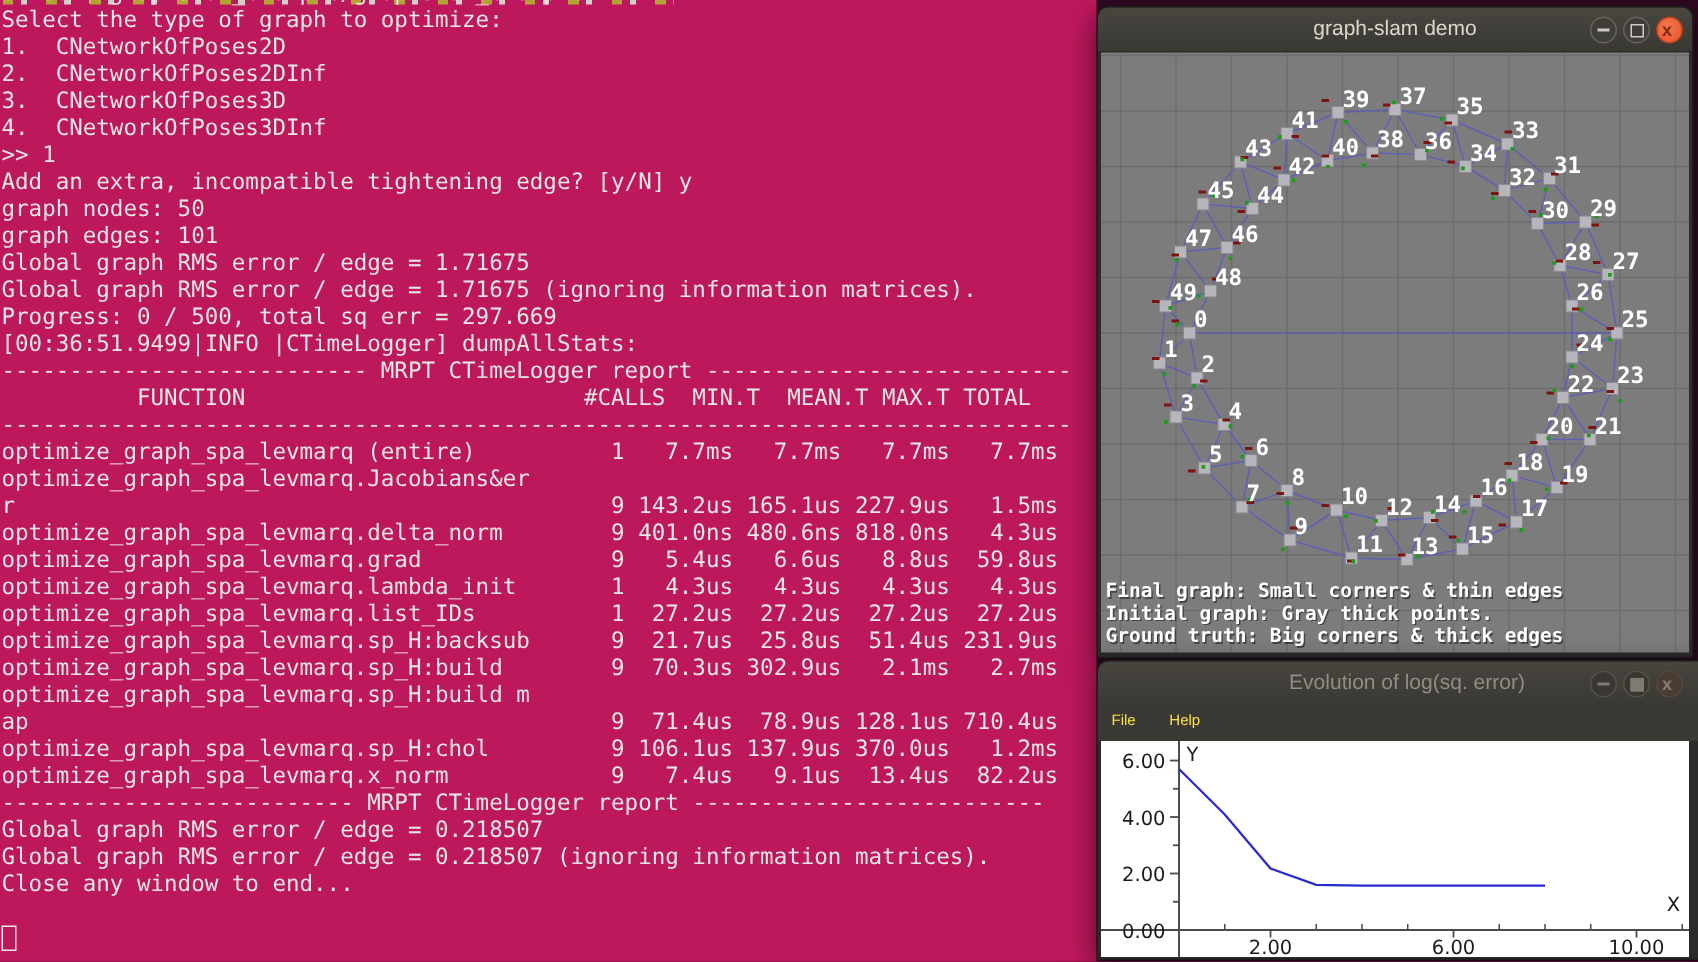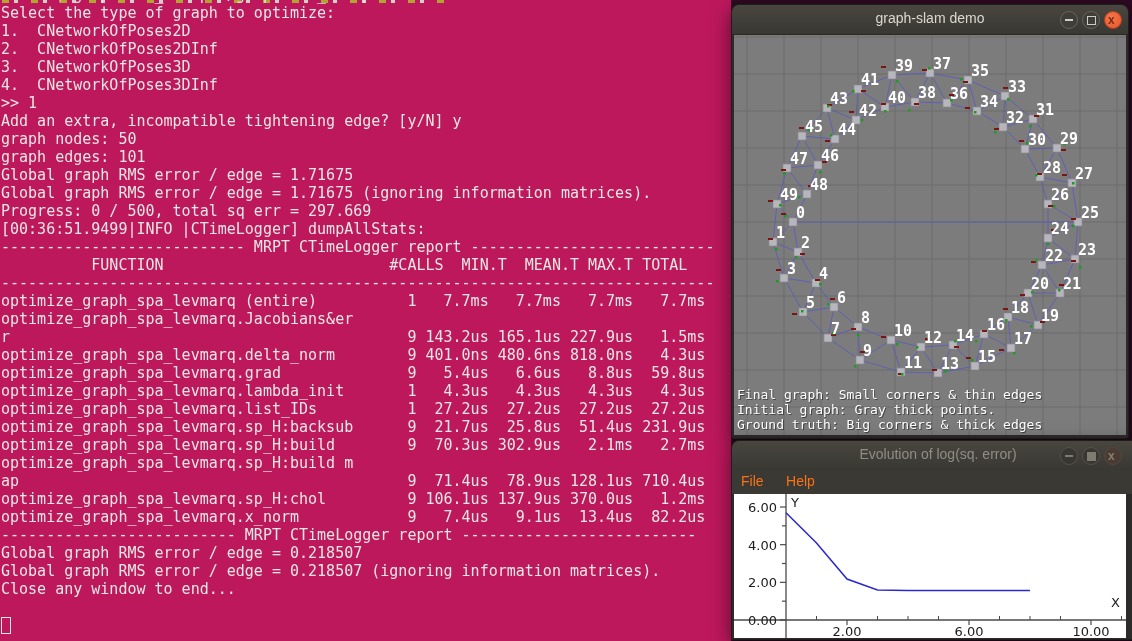--- a/index.html
+++ b/index.html
@@ -34,26 +34,26 @@
   .min-line{position:absolute;left:4px;top:7px;width:8px;height:2px;background:#cfccc4;}
   .max-box{position:absolute;left:4px;top:4px;width:7px;height:7px;border:1.5px solid #cfccc4;}
   .x-mark{position:absolute;left:3px;top:1px;font-size:12px;font-weight:bold;color:#7e2a10;}
   .inactive .min-line,.inactive .max-box{background:#7e7b72;border-color:#7e7b72;}
   .inactive .x-mark{color:#8a7d72;}
 
   
   #graphCanvas{position:absolute;left:2px;top:30px;width:392px;height:400px;background:#7c7c7c;overflow:hidden;}
   .overlay-lines{position:absolute;left:3px;bottom:3px;
       font-family:"DejaVu Sans Mono",monospace;font-size:13px;line-height:15px;
-      color:#fff;text-shadow:1px 1px 0 rgba(0,0,0,.45);white-space:pre;}
+      color:#fff;text-shadow:1px 1px 0 rgba(0,0,0,.45);white-space:pre;font-weight:bold;}
 
   
   .menubar{position:absolute;left:0;top:29px;right:0;height:24px;background:#3b3934;
       border-bottom:1px solid #2c2a27;}
-  .menu-item{display:inline-block;padding:3px 9px;font-size:14px;color:#f97316;cursor:default;text-align:right;}
+  .menu-item{display:inline-block;padding:3px 9px;font-size:10px;color:#fde047;cursor:default;text-align:right;}
   #chartArea{position:absolute;left:2px;top:53px;width:392px;height:144px;background:#ffffff;overflow:hidden;}
 
   svg text{font-family:"DejaVu Sans Mono",monospace;}
   svg .axis-label{font-family:"DejaVu Sans",sans-serif;}
 </style>
 </head>
 <body>
 
 <div class="screen">
 

